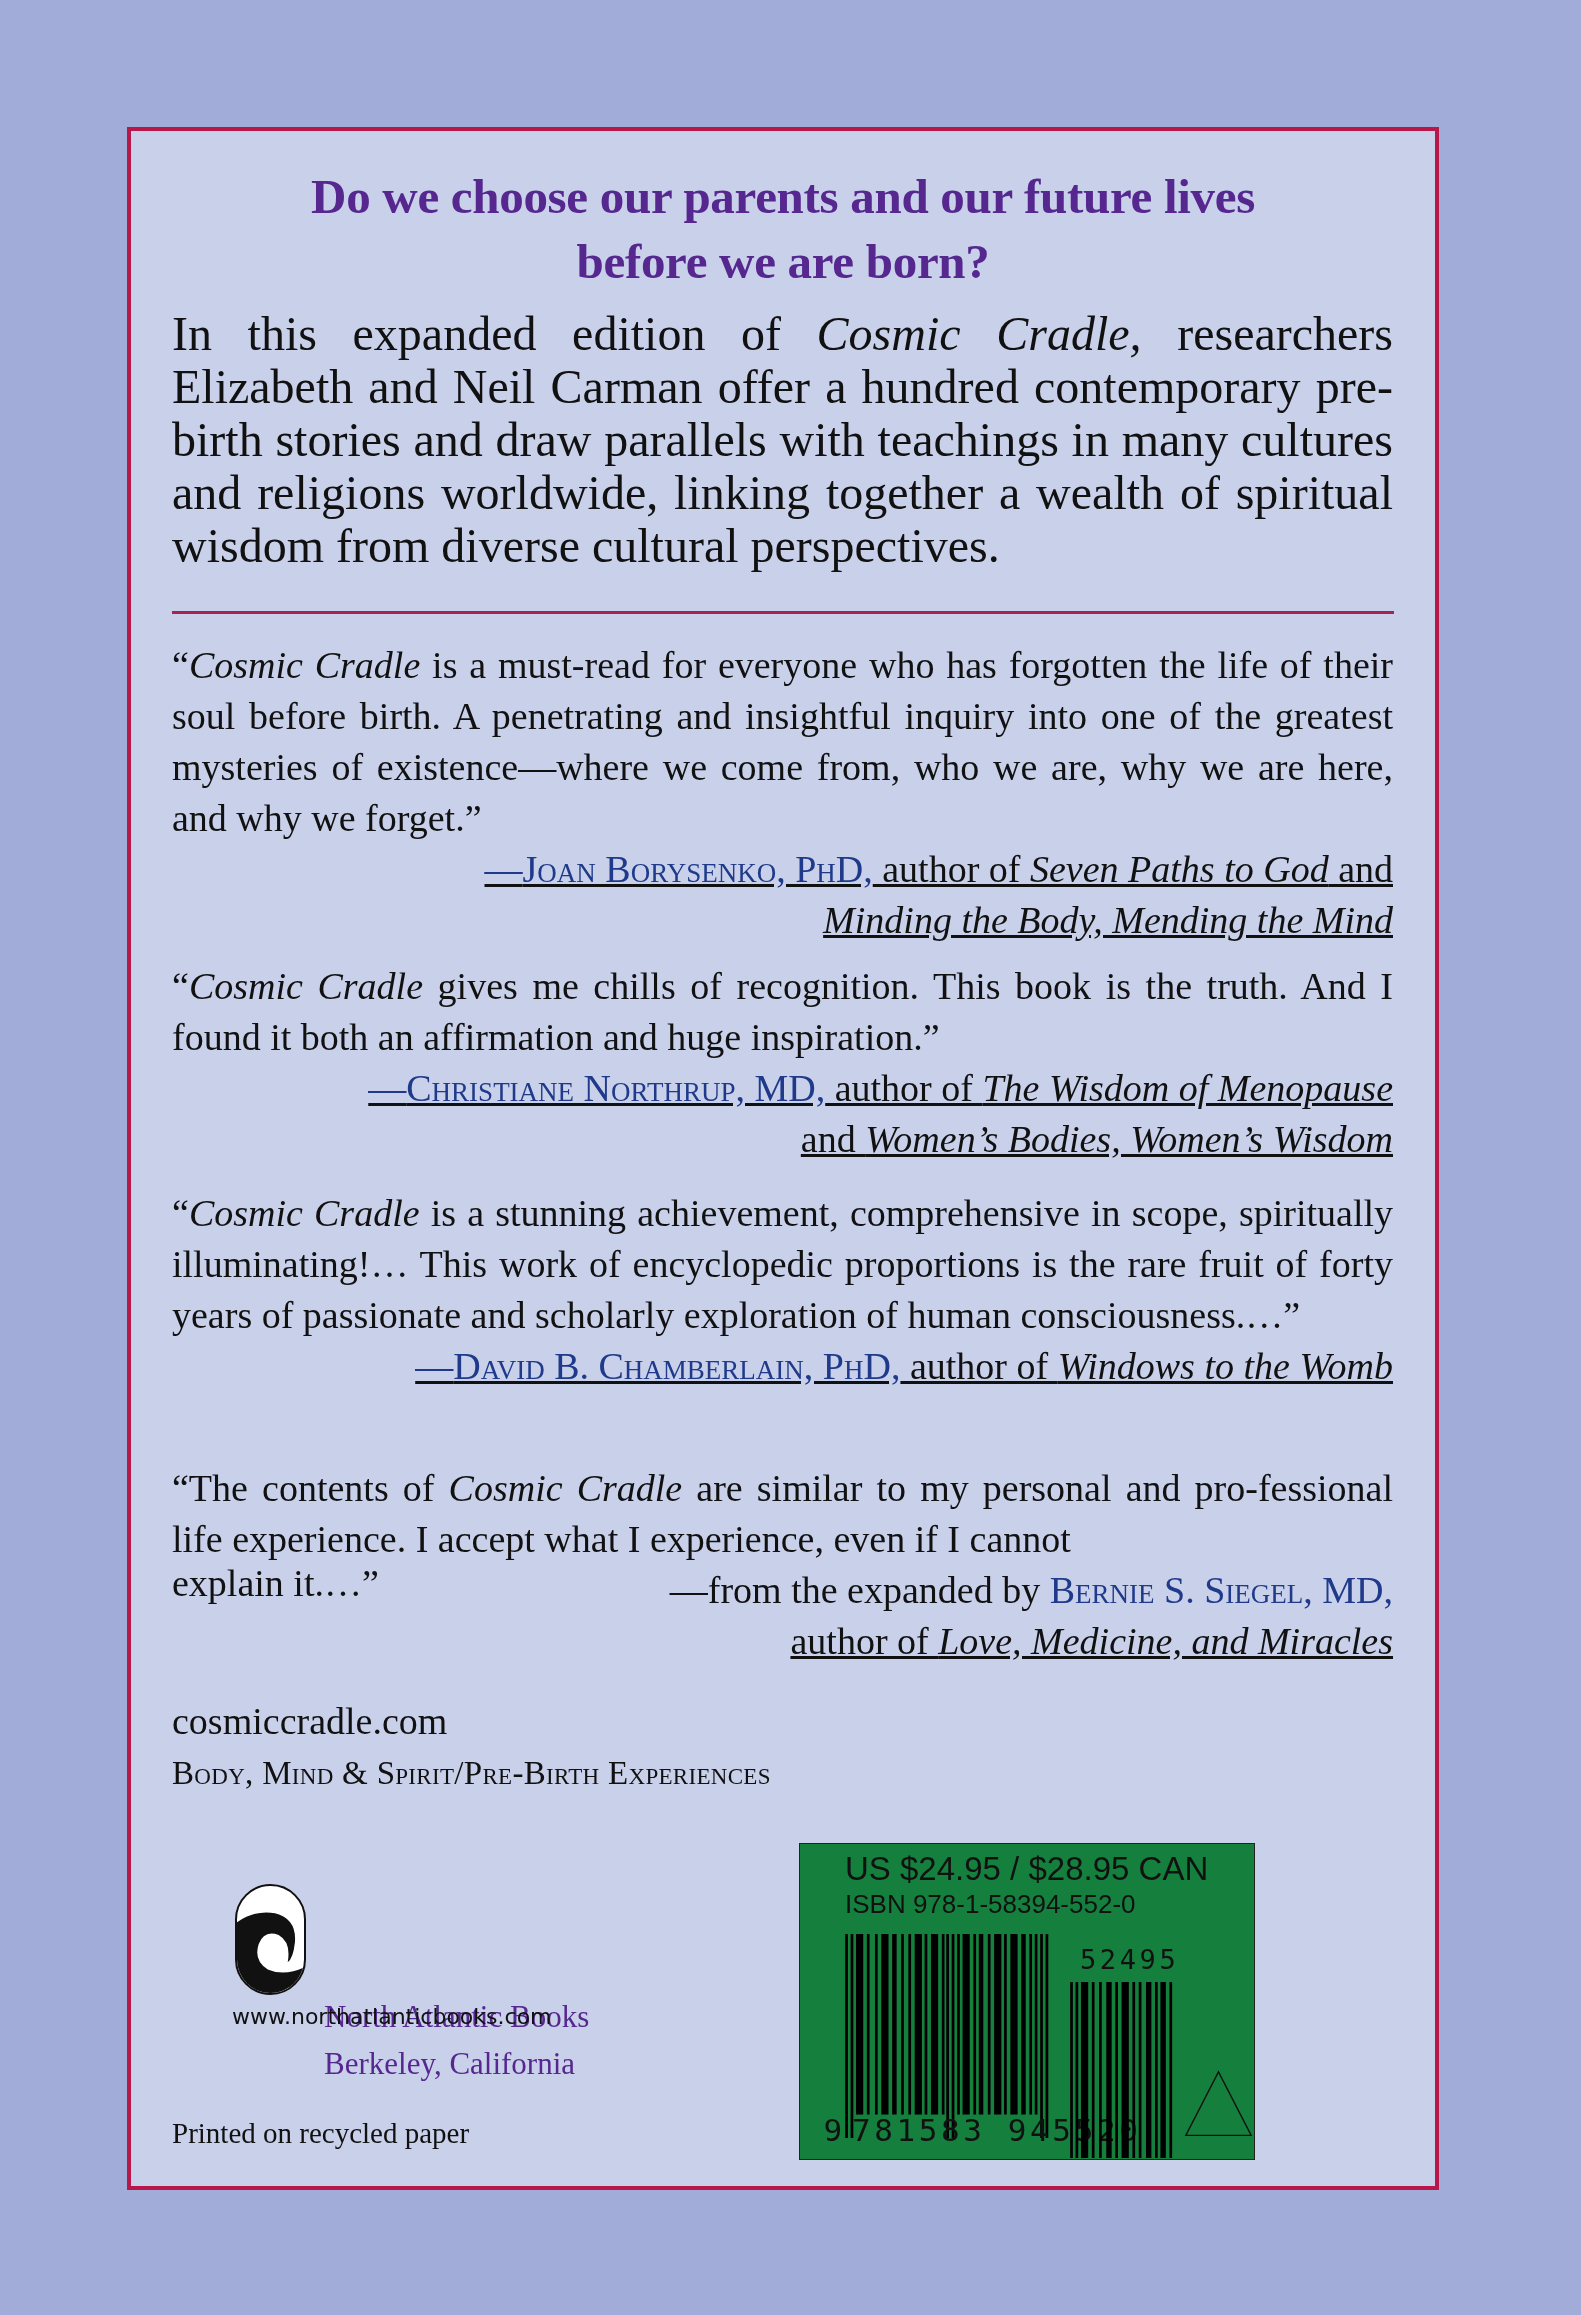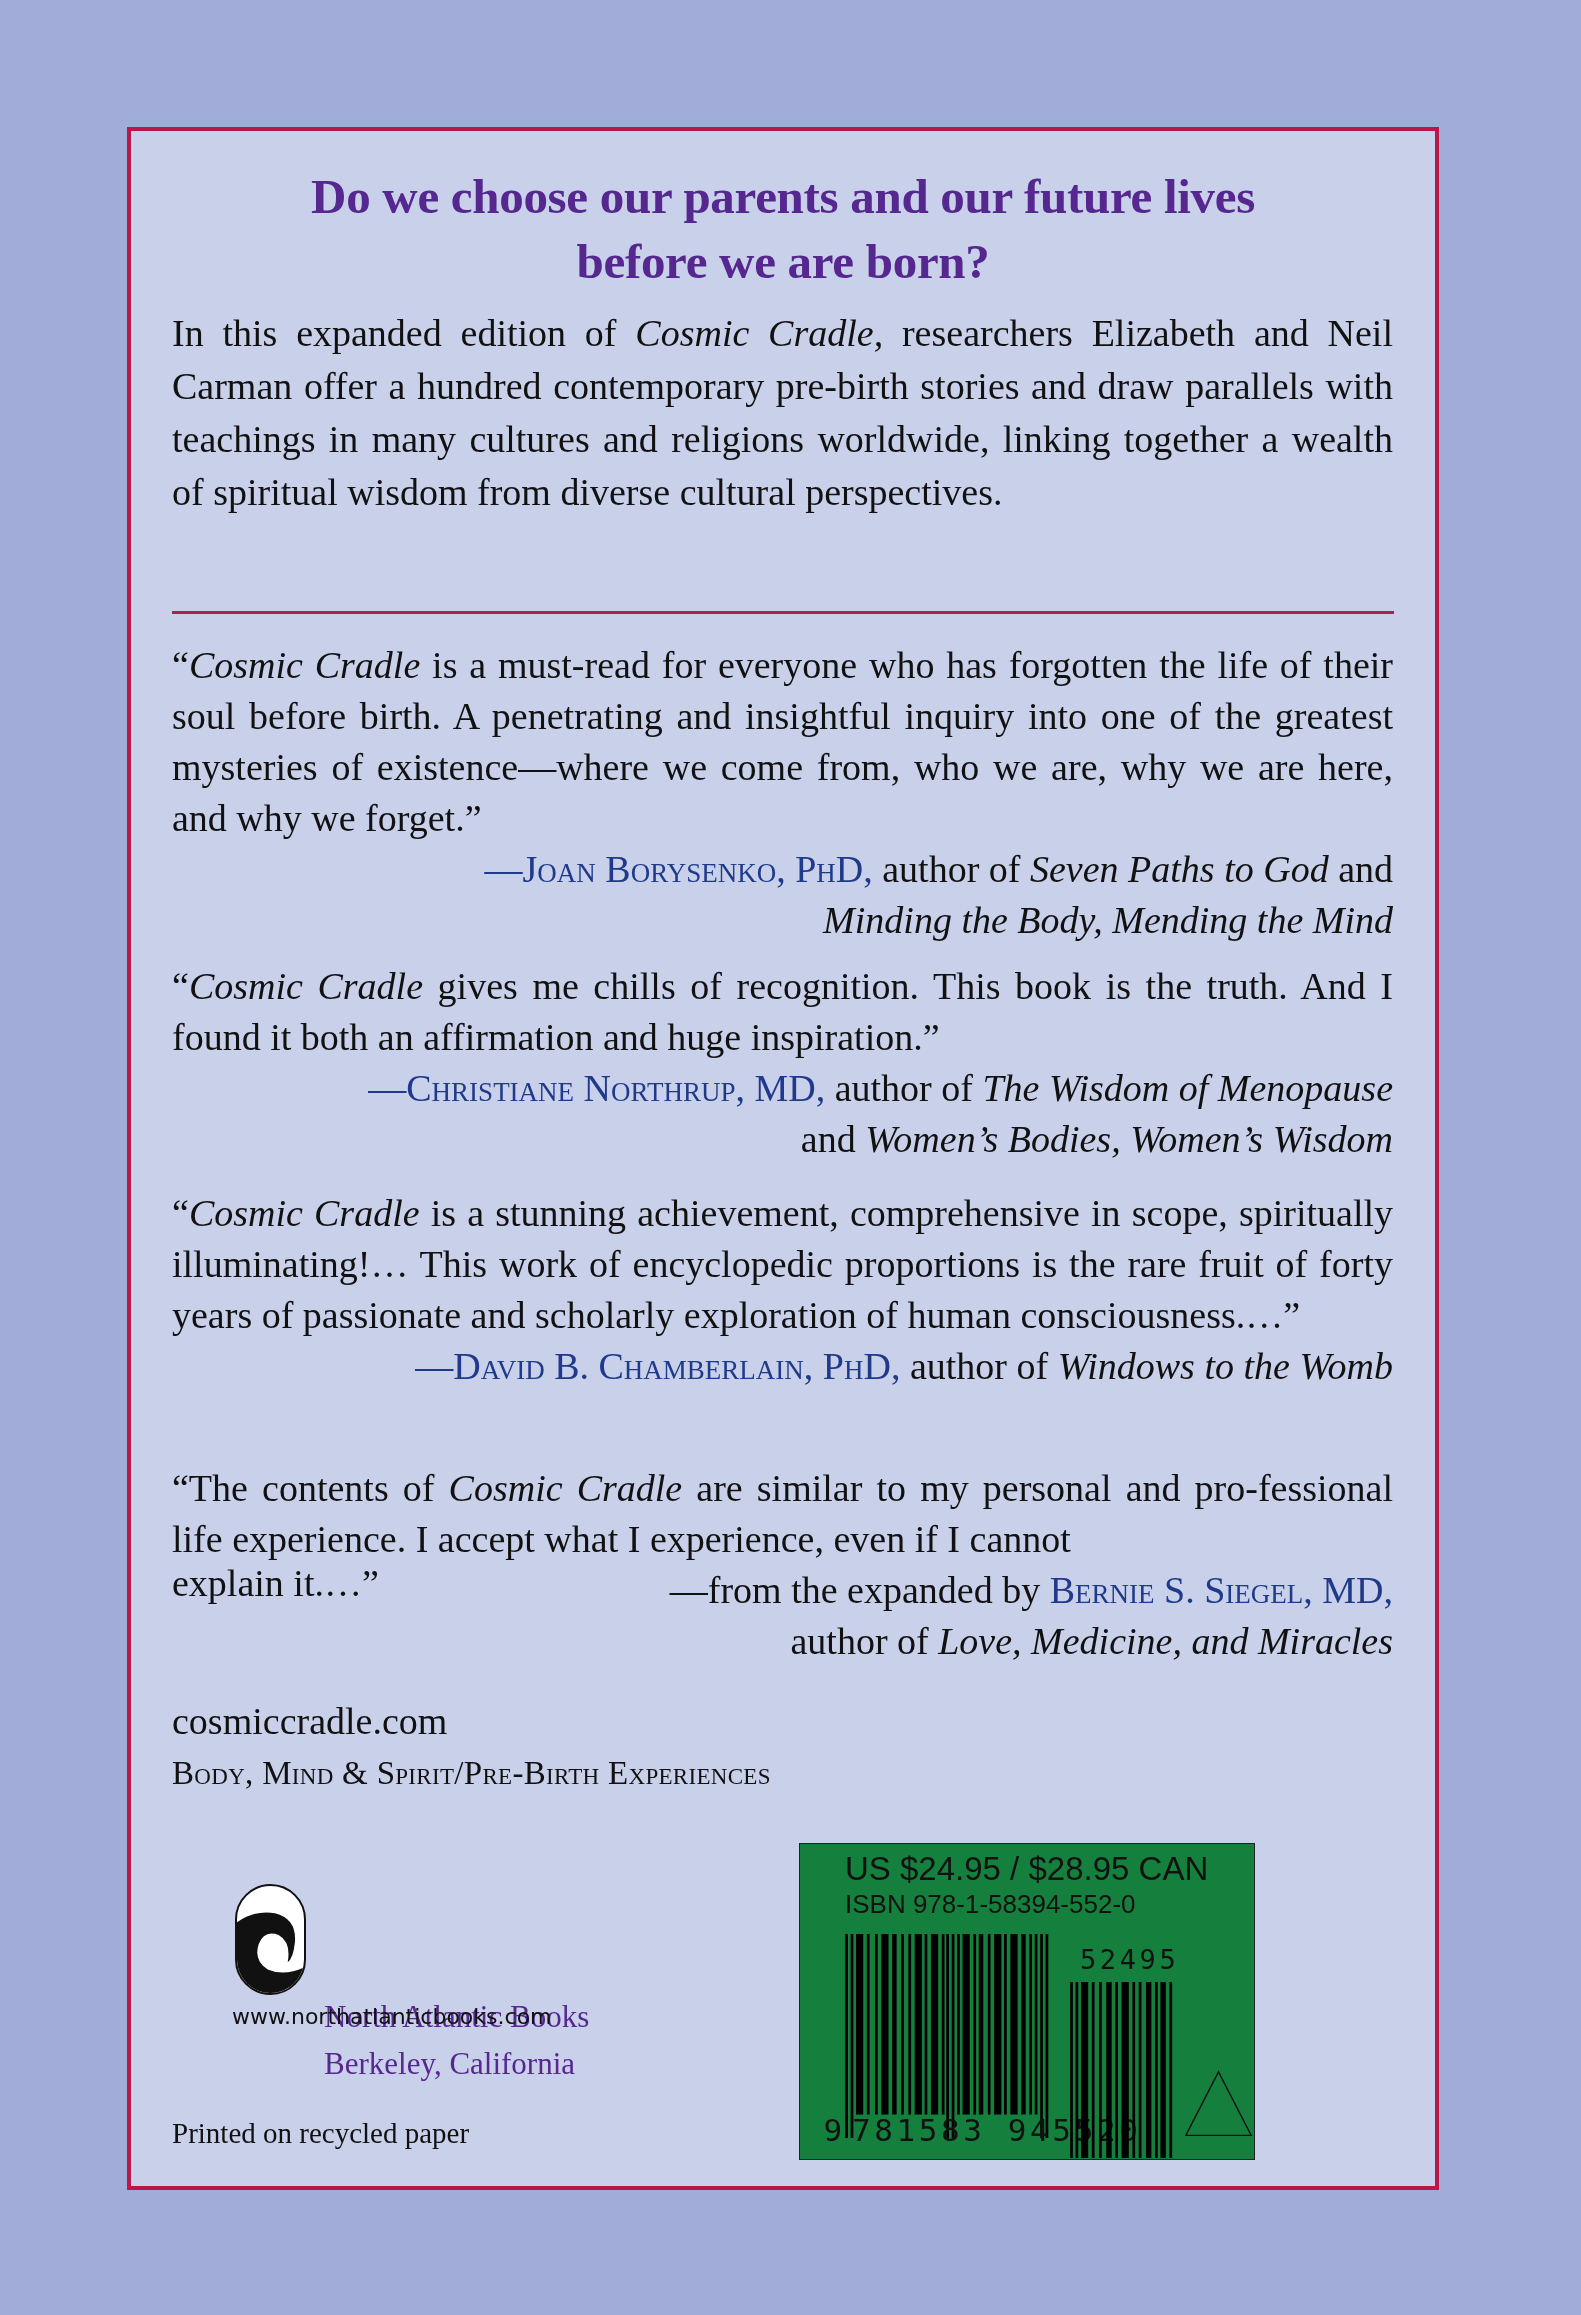--- a/index.html
+++ b/index.html
@@ -24,35 +24,35 @@
     left: 0; width: 100%;
     text-align: center;
     color: #55278f;
     font-weight: bold;
     font-size: 49px;
     line-height: 65px;
     letter-spacing: -0.3px;
   }
   .body-text {
     left: 41px; width: 1221px;
-    font-size: 38px;
+    font-size: 48px;
     line-height: 53px;
     text-align: justify;
   }
   .divider {
     left: 41px; width: 1222px;
     height: 2.7px; background: #a8234f;
   }
   .quote {
     left: 41px; width: 1221px;
     font-size: 38px;
     line-height: 51px;
   }
   .quote p { margin: 0; text-align: justify; text-align-last: left; }
-  .quote .attr { text-align: right; text-align-last: right; }
+  .quote .attr { text-align: right; text-align-last: right; text-decoration: underline; }
   .blue { color: #1f3a8a; font-variant: small-caps; }
   i { font-style: italic; }
   .q4-last { display: flex; justify-content: space-between; align-items: flex-end; }
   .q4-last .left { position: relative; top: -7.2px; }
   .small-line { left: 41px; font-size: 38px; }
   .category { font-variant: small-caps; font-size: 33px; letter-spacing: 0.3px; text-align: right; }
   .pub-name {
     font-family: "DejaVu Sans", sans-serif;
     color: #55278f;
     font-size: 31px;

